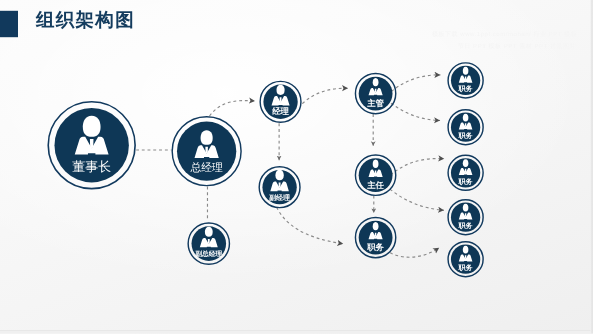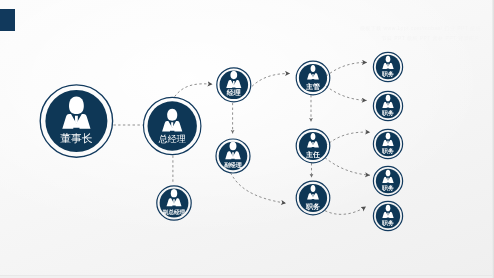--- a/index.html
+++ b/index.html
@@ -25,20 +25,21 @@
   .wm1{right:13px;top:25px;}
   .wm2{right:14px;top:35px;}
 </style>
 </head>
 <body>
 
 <div id="stage">
   <div class="edge-bottom"></div>
   <div class="edge-right"></div>
   <div class="title-square"></div>
+  <div class="title-text">组织架构图</div>
   <div class="wm wm1">模板下载   www.1ppt.com/moban/    行业 PPT 模板</div>
   <div class="wm wm2">节日 PPT 模板   PPT 素材   PPT 背景图片</div>
   <svg class="diagram" width="494" height="278">
     <defs>
       <marker id="arr" markerWidth="6" markerHeight="6" refX="5.1" refY="2.6" orient="auto" markerUnits="userSpaceOnUse">
         <path d="M0.1,0 L5.1,2.6 L0.1,5.2 L1.35,2.6 Z" fill="#4f4f4f"></path>
       </marker>
       <marker id="arrs" markerWidth="4.6" markerHeight="4.6" refX="3.9" refY="2.0" orient="auto" markerUnits="userSpaceOnUse">
         <path d="M0.1,0 L3.9,2.0 L0.1,4.0 L1.05,2.0 Z" fill="#6b6b6b"></path>
       </marker>

